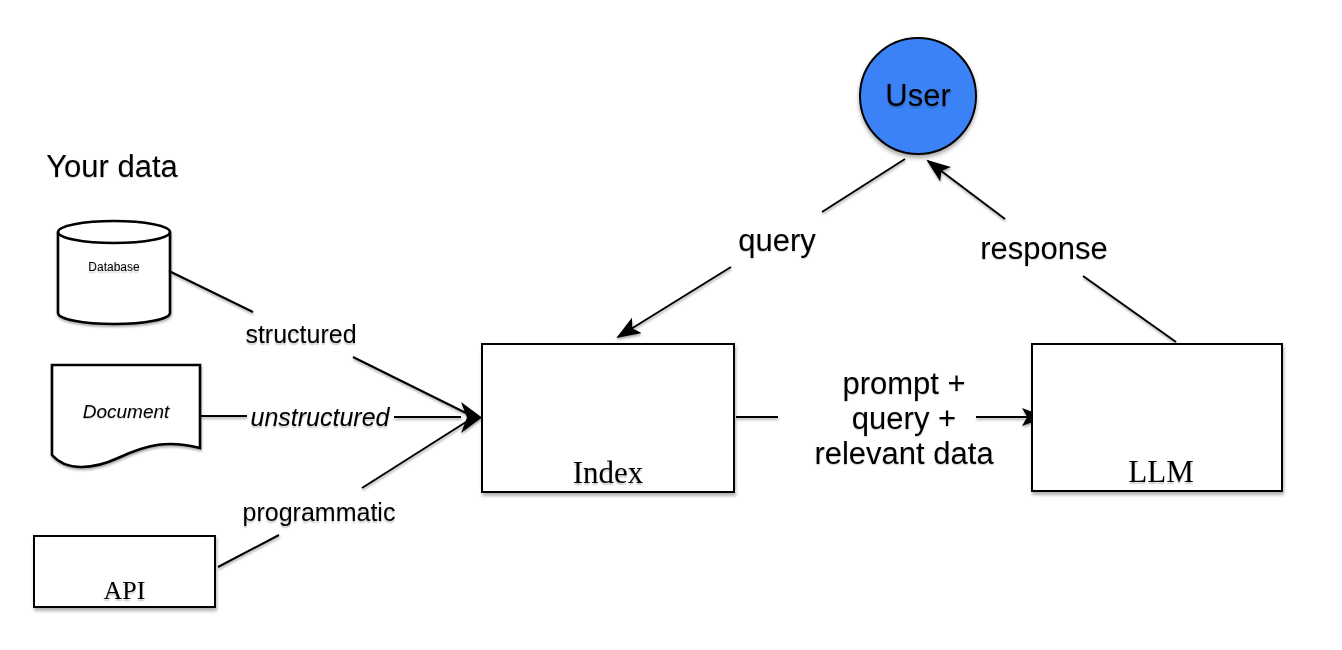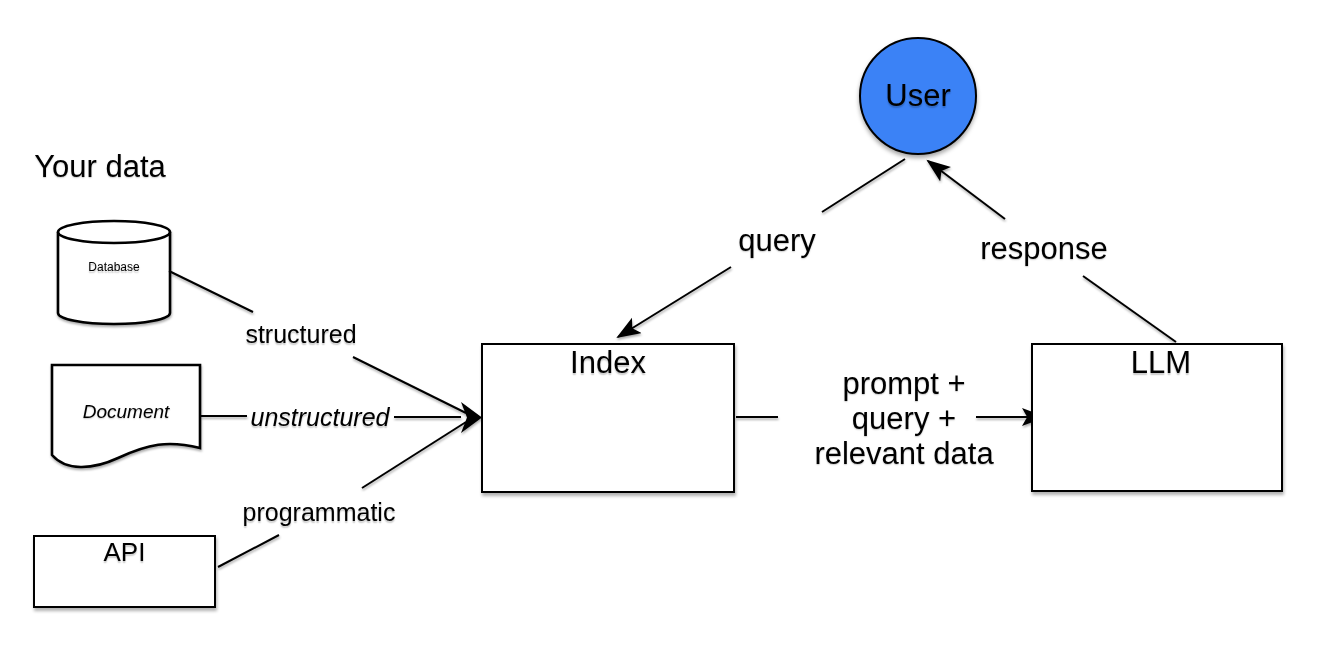--- a/index.html
+++ b/index.html
@@ -31,22 +31,23 @@
     line-height:1.1;
   }
   .big{font-size:31px;}
   .mid{font-size:25px;}
 
   .box{
     position:absolute;
     border:2.6px solid var(--stroke);
     background:#fff;
     box-shadow:1px 3px 3px rgba(0,0,0,.3);
-    display:flex;align-items:flex-start;justify-content:center;
+    display:flex;align-items:flex-end;justify-content:center;
     box-sizing:border-box;
+    font-family:Liberation Serif, serif;
   }
   .box span, .circle span{
     text-shadow:0 1.5px 1.5px rgba(0,0,0,.22);
     white-space:nowrap;
   }
   .circle{
     position:absolute;
     border:2.6px solid var(--stroke);
     background:#3b82f6;
     border-radius:50%;
@@ -100,21 +101,21 @@
       <path class="ln" d="M731,267 L618,337" marker-end="url(#ah)"></path>
 
       <path class="ln" d="M1083,276 L1176,342"></path>
       <path class="ln" d="M1005,219 L928,161" marker-end="url(#ah)"></path>
 
       <path class="ln" d="M736,417 L778,417"></path>
       <path class="ln" d="M976,417 L1044,417" marker-end="url(#ah)"></path>
     </g>
   </svg>
 
-  <div class="lbl big" style="left:100px;top:167px;">Your data</div>
+  <div class="lbl big" style="left:112px;top:167px;">Your data</div>
 
   <div class="lbl" style="left:114px;top:268px;font-size:12px;text-align:right;">Database</div>
   <div class="lbl" style="left:126px;top:412px;font-size:19px;font-style:italic;">Document</div>
 
   <div class="box" style="left:33px;top:535px;width:183px;height:73px;">
     <span style="font-size:26px;">API</span>
   </div>
 
   <div class="box" style="left:481px;top:343px;width:254px;height:150px;">
     <span class="big" style="font-size:31px;">Index</span>

